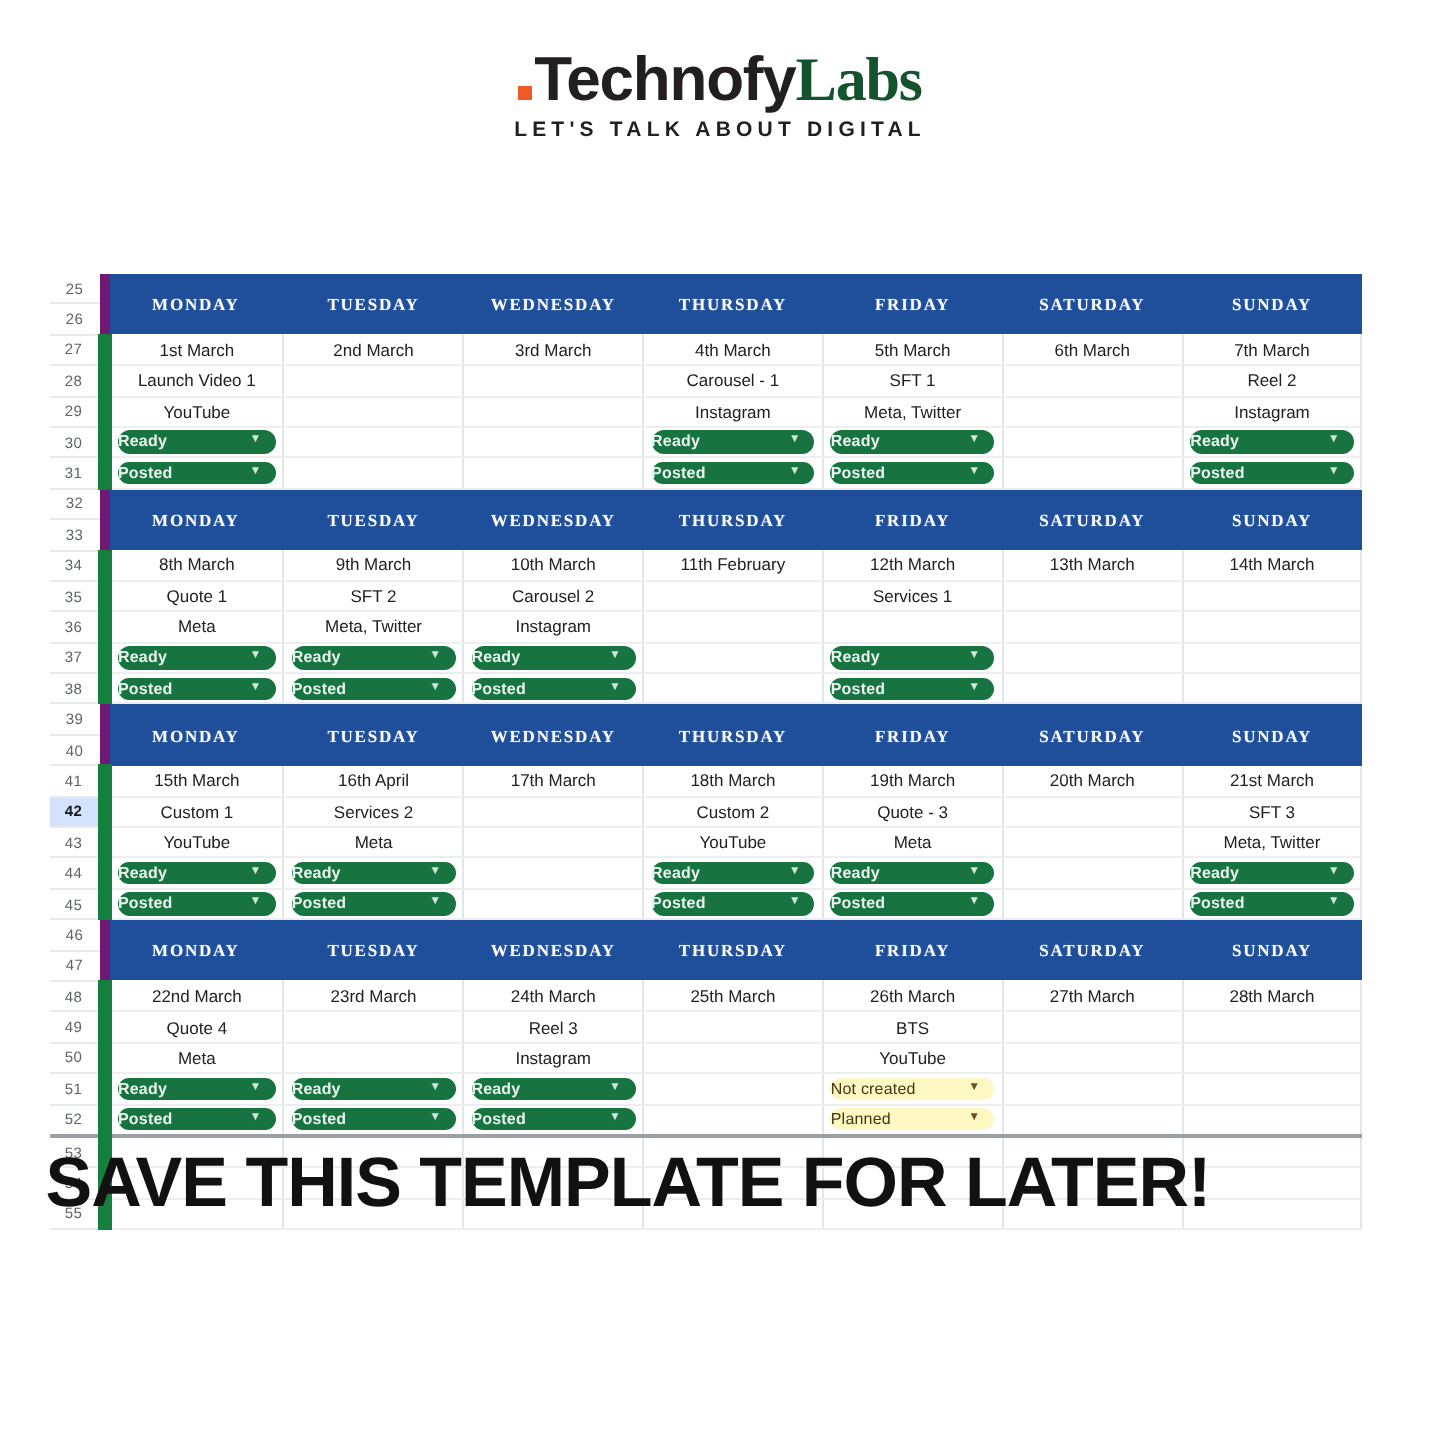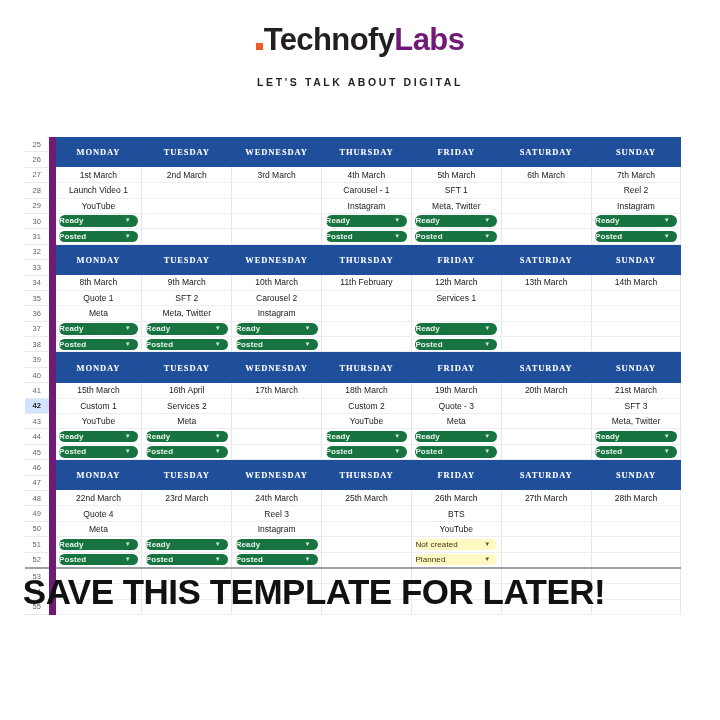--- a/index.html
+++ b/index.html
@@ -34,23 +34,23 @@
     display: inline-block;
     width: 7px;
     height: 7px;
     background: #F05A28;
     vertical-align: baseline;
     margin-right: 1px;
     position: relative;
     top: 0px;
   }
   .logo-dark { color: #231F20; }
-  .logo-orange { color: #701a75; }
+  .logo-orange { color: #14532d; font-family: Liberation Serif, serif; }
   .logo-tagline {
-    margin-top: 21px;
+    margin-top: 4px;
     font-size: 10.5px;
     font-weight: bold;
     letter-spacing: 2.6px;
     color: #231F20;
   }
 
   
   .sheet {
     position: absolute;
     left: 25px;
@@ -78,21 +78,21 @@
   
   col.gutter-col { width: 27px; }
   col.day-col { width: 89.85px; }
 
   td.rownum {
     width: 27px;
     background: #ffffff;
     color: #5f6368;
     font-size: 7.5px;
     text-align: center;
-    border-right: 7px solid #701a75;
+    border-right: 5px solid #701a75;
     border-bottom: 1px solid #e8eaed;
     letter-spacing: 0.2px;
   }
   td.rownum.selected {
     background: #d3e3fd;
     color: #1a1a1a;
     font-weight: bold;
     margin-left: 15px;
   }
 
@@ -106,21 +106,21 @@
     border-right: 1px solid #1F4E9B;
     border-bottom: none;
     text-shadow: 0 0 1px rgba(255,255,255,0.25);
     font-family: Liberation Serif, serif;
   }
   td.dayhead.first { border-left: 1px solid #1F4E9B; }
 
   td.cell {
     background: #ffffff;
   }
-  td.cell.first { border-left: 4px solid #15803d; }
+  td.cell.first { border-left: 7px solid #15803d; }
   td.cell.date { color: #202124; }
 
   
   .chip {
     display: block;
     margin: 0.6px 3.5px;
     height: 11.5px;
     line-height: 11.5px;
     border-radius: 7px;
     font-size: 8px;

